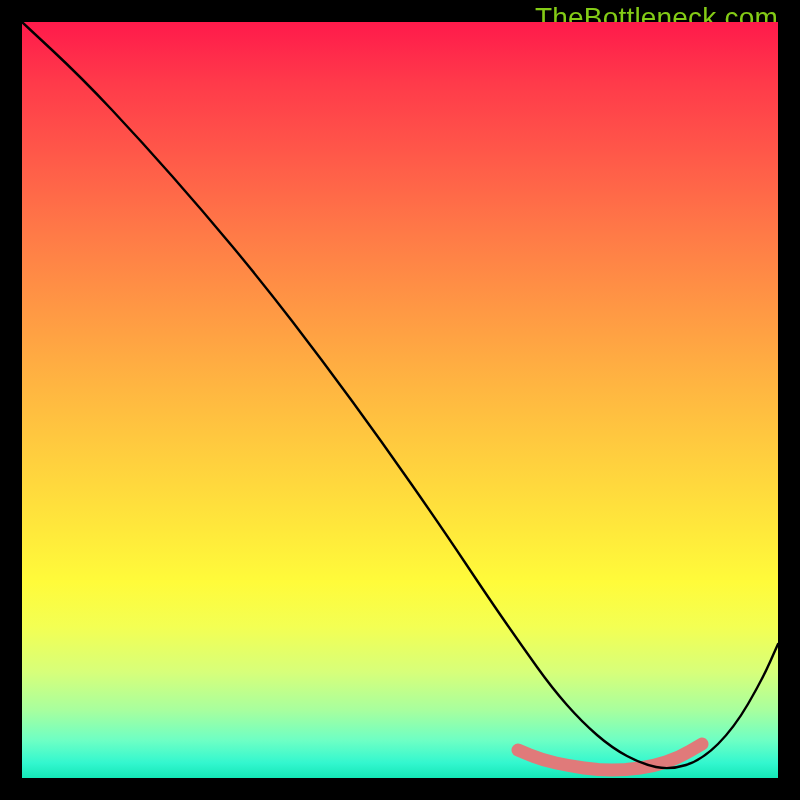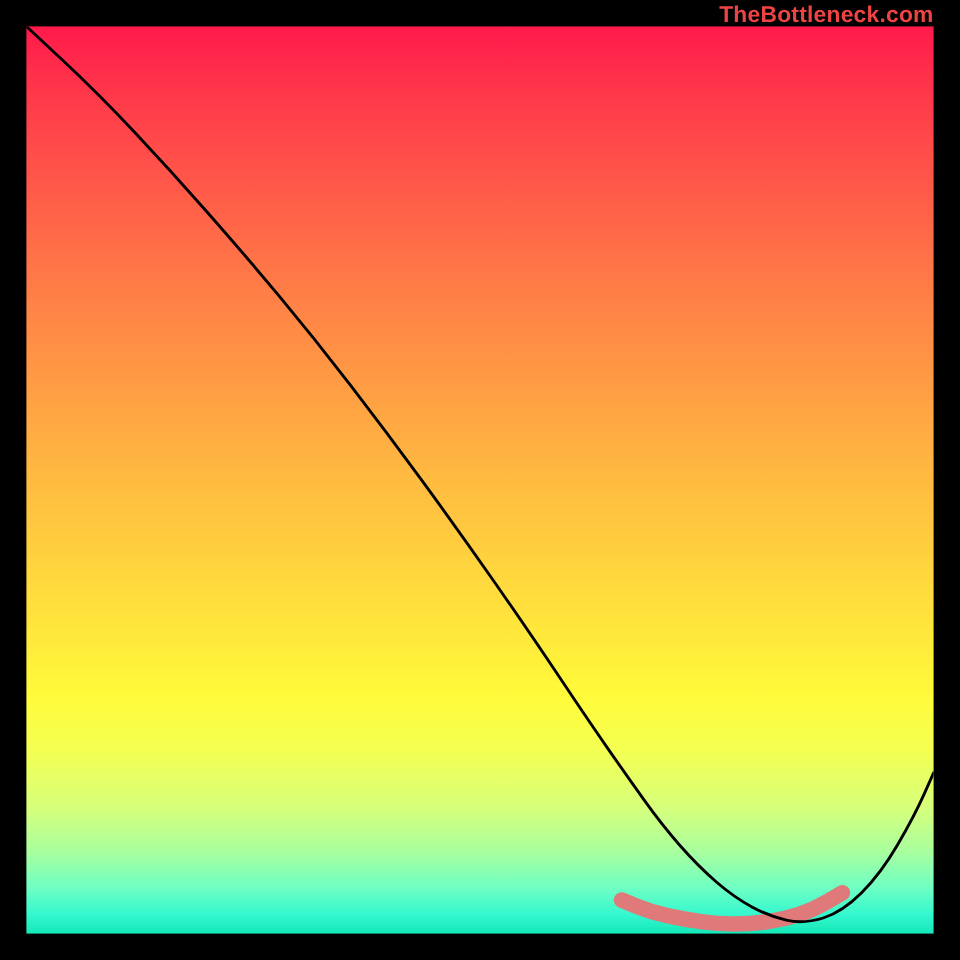--- a/index.html
+++ b/index.html
@@ -48,23 +48,23 @@
     position: absolute;
     left: 0;
     top: 0;
     width: 756px;
     height: 756px;
   }
   .watermark {
     position: absolute;
     top: 2px;
     right: 22px;
-    color: #ef4444;
-    font-size: 19px;
-    font-weight: 700;
+    color: #84cc16;
+    font-size: 28px;
+    font-weight: 400;
     letter-spacing: 0.2px;
   }
 </style>
 </head>
 <body>
 
 <div class="watermark">TheBottleneck.com</div>
 
 <div class="frame">
 

